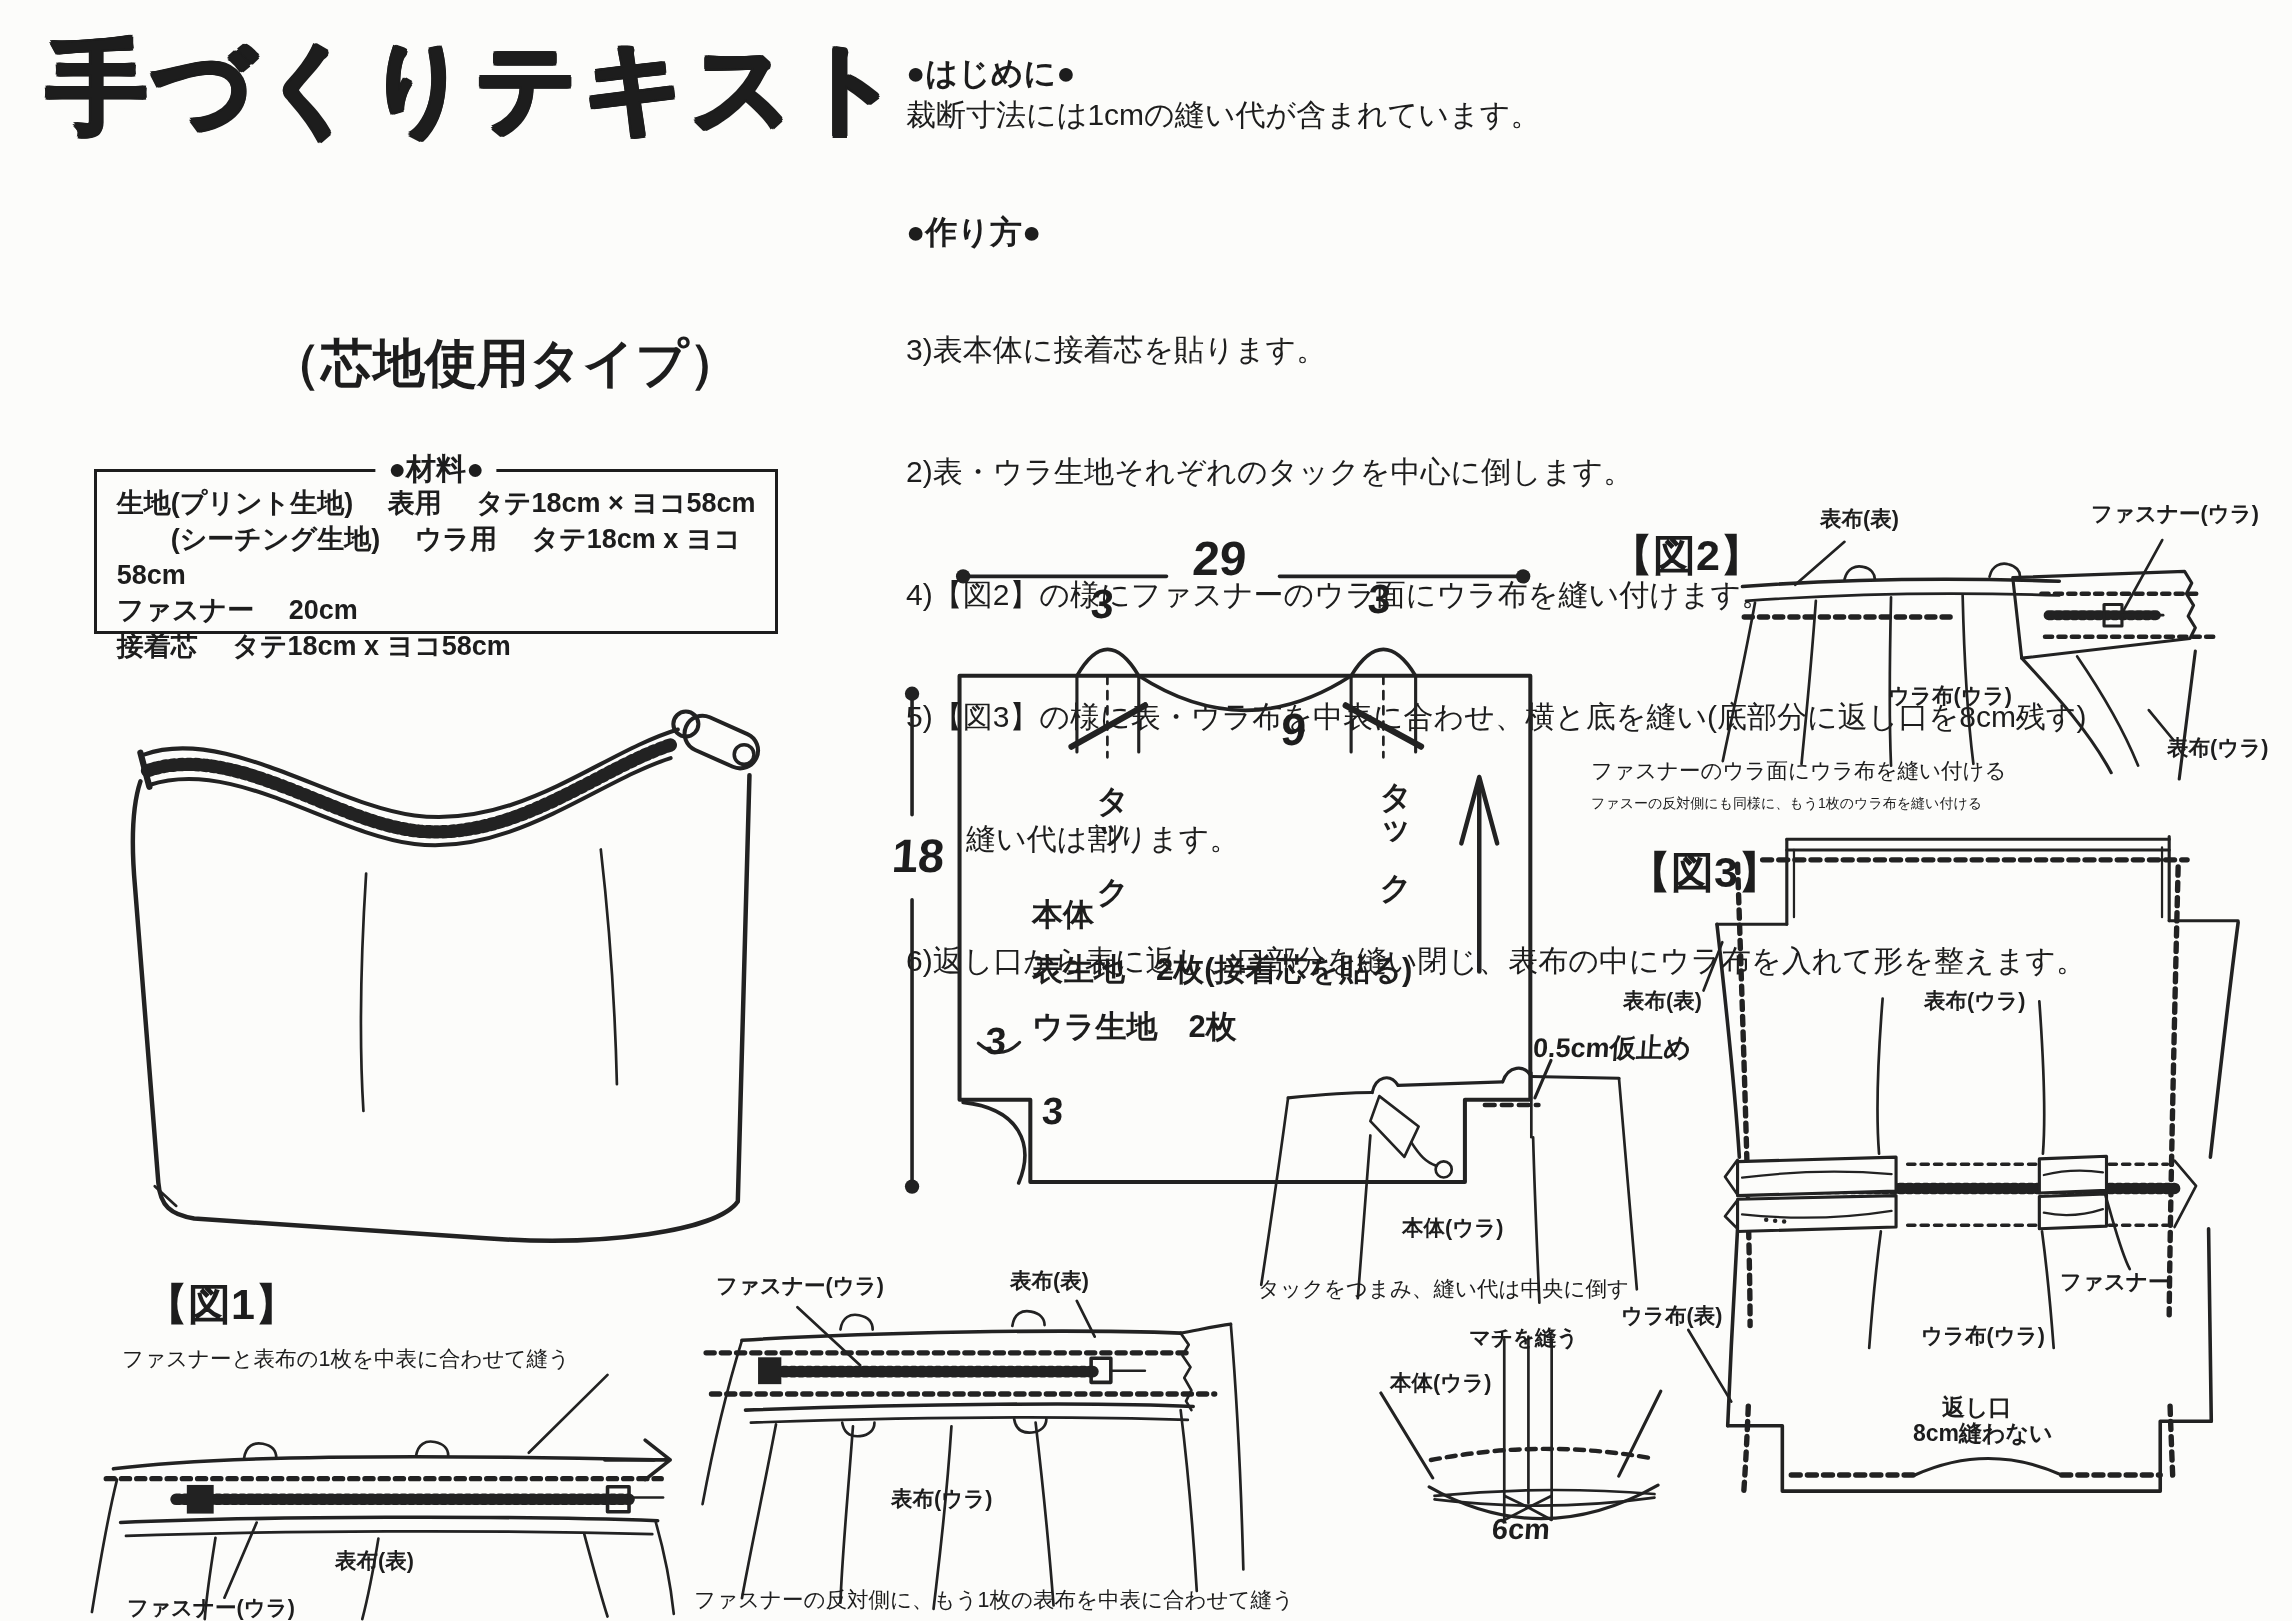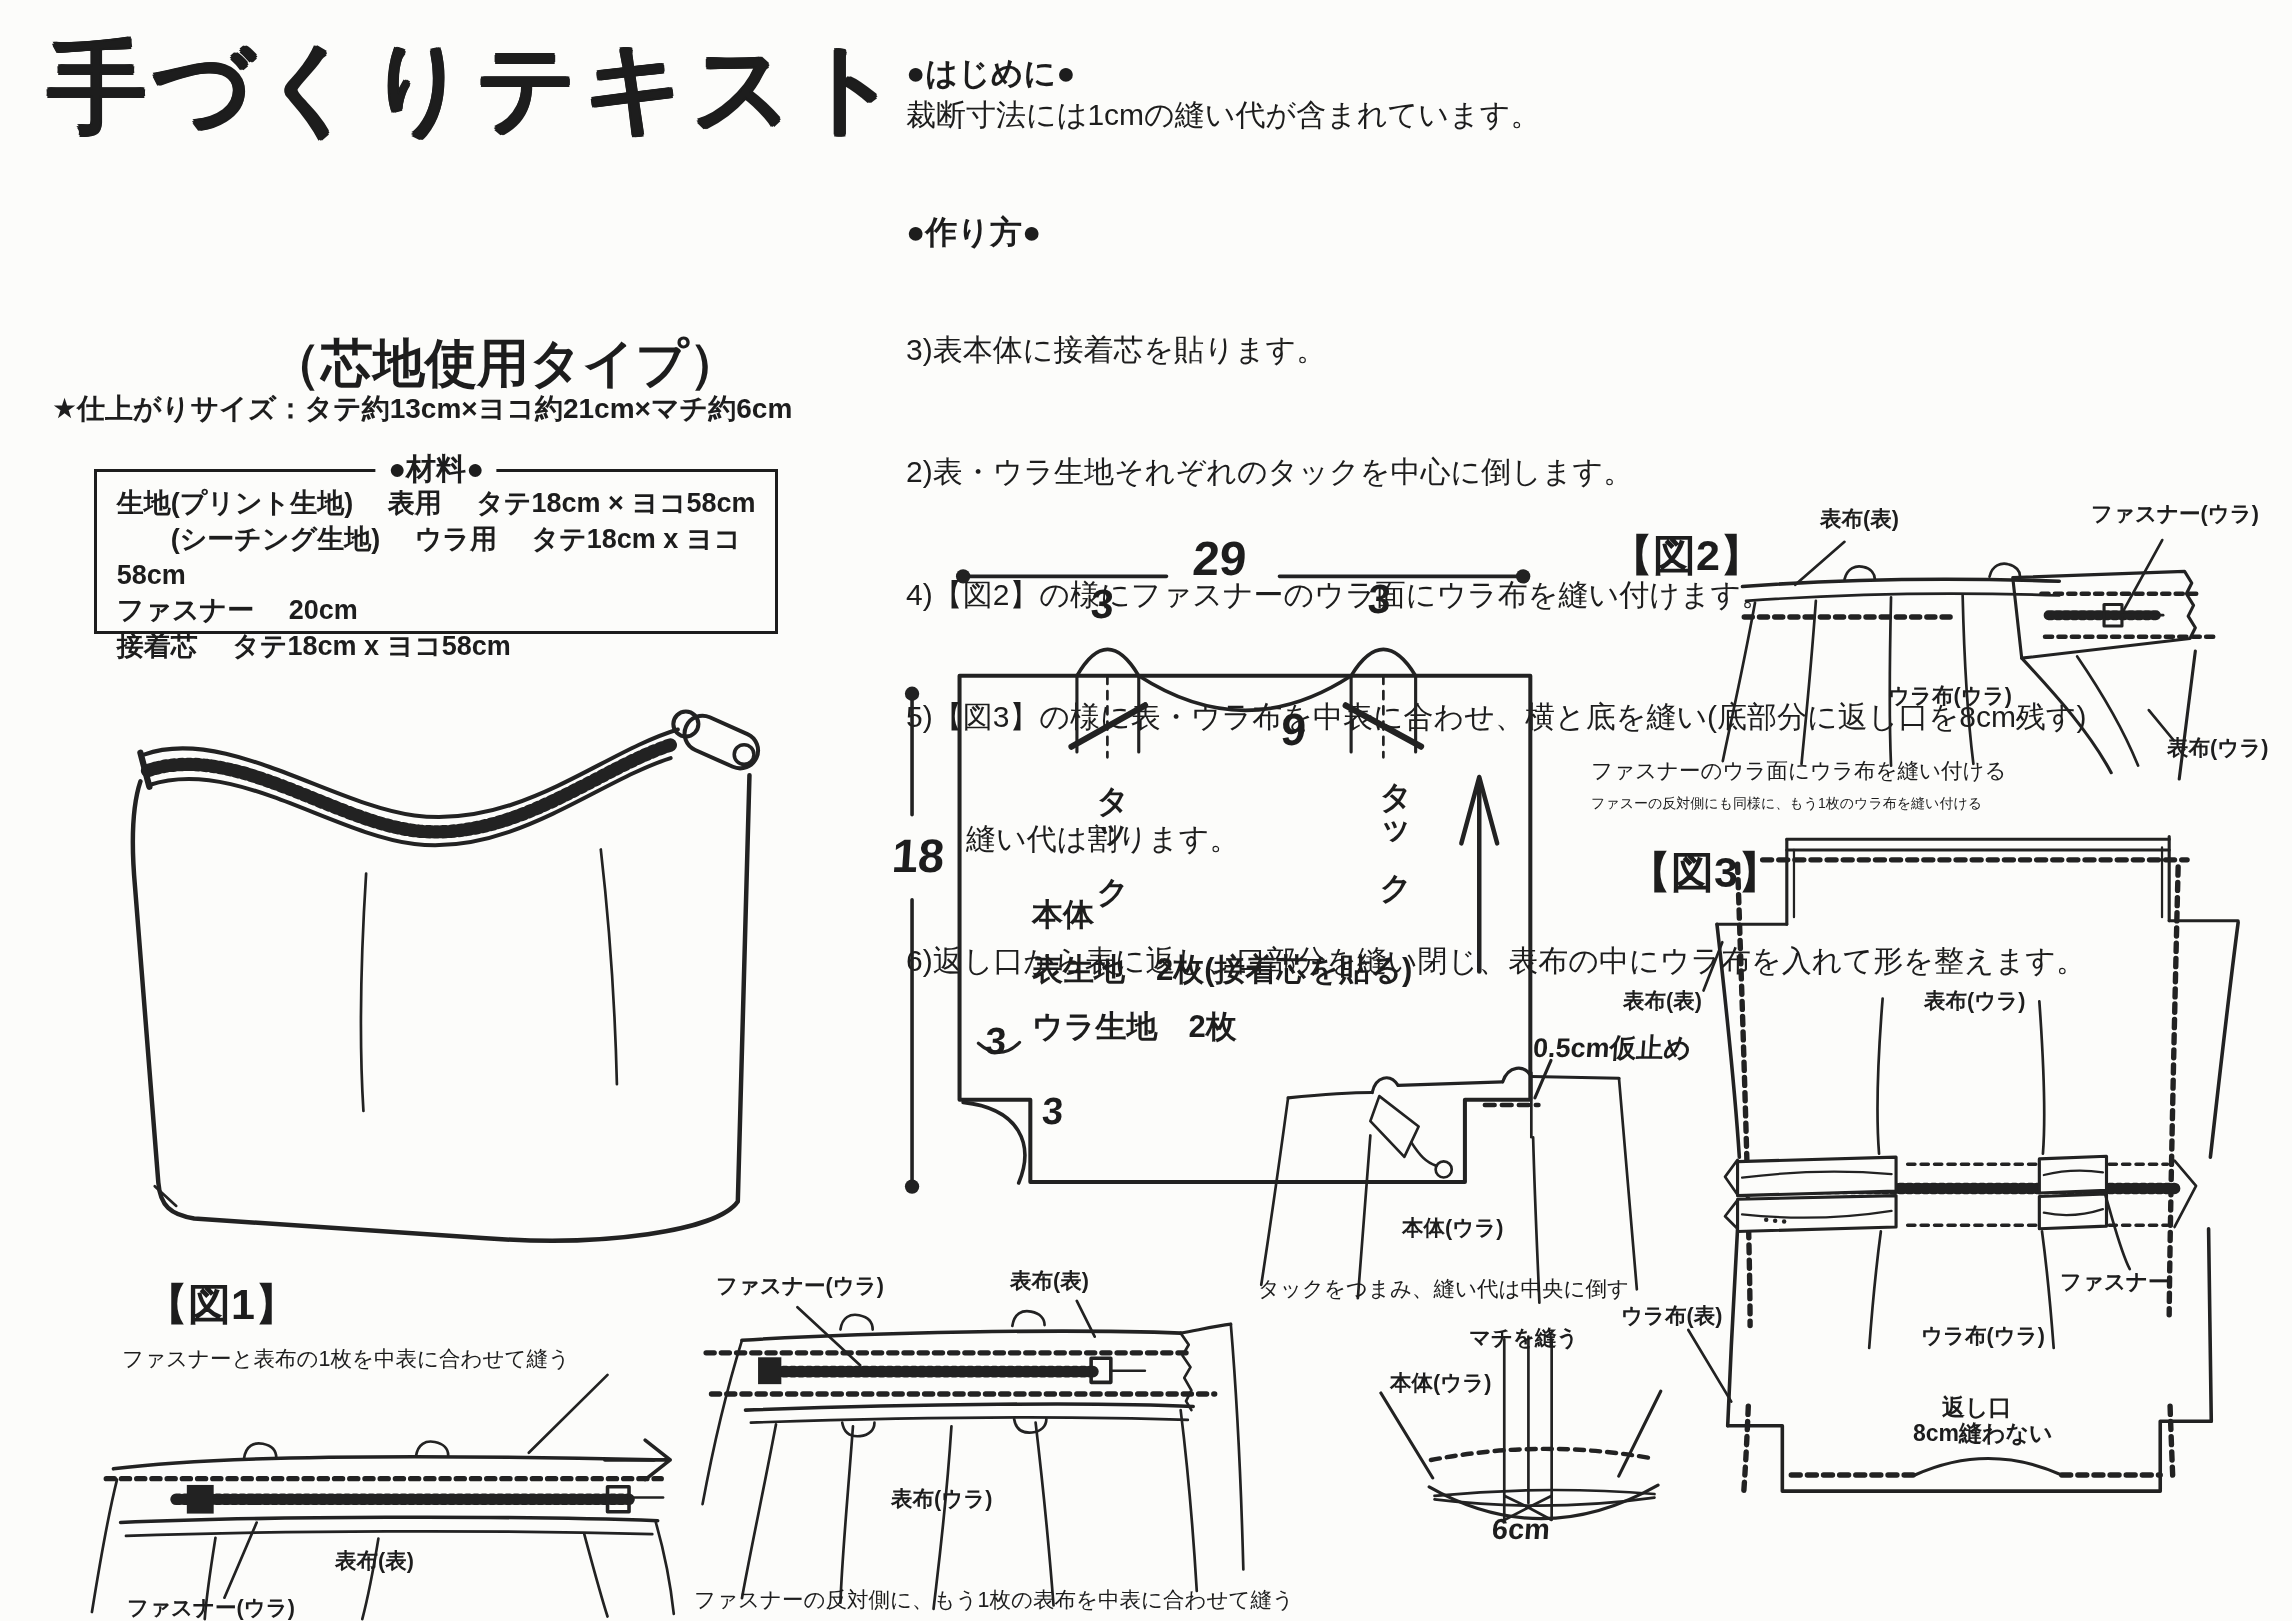--- a/index.html
+++ b/index.html
@@ -1,41 +1,40 @@
 <!DOCTYPE html>
 <html style="font-size:14.3px"><head>
 <meta charset="utf-8">
 <style>
   html,body{margin:0;padding:0;background:#e8e8e6;}
   .page{position:relative;width:2293px;height:1622px;background:#fcfcfa;
         font-family:"Liberation Sans","DejaVu Sans",sans-serif;color:#1d1d1d;overflow:hidden;}
   .t{position:absolute;white-space:pre;line-height:1.2;}
   .b{font-weight:700;}
-  .fat{font-weight:400;letter-spacing:5.4px;
+  .fat{font-weight:700;letter-spacing:5.4px;
        text-shadow:2.2px 0 #1d1d1d,-2.2px 0 #1d1d1d,0 2.2px #1d1d1d,0 -2.2px #1d1d1d,
                    1.6px 1.6px #1d1d1d,-1.6px -1.6px #1d1d1d,1.6px -1.6px #1d1d1d,-1.6px 1.6px #1d1d1d;}
   .hand{font-weight:700;transform:skewX(-4deg);}
   .vert{writing-mode:vertical-rl;text-orientation:upright;letter-spacing:9px;}
   .steps div{margin-bottom:14.3px;}
   .mbox{position:absolute;border:3.6px solid #1d1d1d;}
   .mhead{position:absolute;top:-23px;left:50%;transform:translateX(-50%);
          background:#fcfcfa;padding:0 12.5px;font-weight:700;}
   svg{position:absolute;overflow:visible;}
   svg path,svg line,svg rect,svg circle,svg polyline{stroke:#222;fill:none;stroke-linecap:round;stroke-linejoin:round;}
   svg .fill{fill:#222;stroke:none;}
   svg .wh{fill:#fcfcfa;}
 </style>
 </head>
 <body>
 
 <div class="page">
 
   <div class="t fat" style="left:47px;top:27px;font-size:100px;">手づくりテキスト</div>
   <div class="t b" style="left:269px;top:312px;font-size:52px;margin-top:20px;">（芯地使用タイプ）</div>
-  <div class="t b" style="left:52px;top:392px;font-size:28px;">★仕上がりサイズ：タテ約13cm×ヨコ約21cm×マチ約6cm</div>
 
   <div class="mbox" style="left:94px;top:469px;width:678px;height:159px;">
     <div class="mhead" style="font-size:30px;">●材料●</div>
     <div style="padding:14.3px 0 0 19.7px;font-size:27px;font-weight:600;line-height:1.32;">
       <div>生地(プリント生地)　 表用　 タテ18cm × ヨコ58cm</div>
       <div>　　(シーチング生地)　 ウラ用　 タテ18cm x ヨコ58cm</div>
       <div>ファスナー　 20cm</div>
       <div>接着芯　 タテ18cm x ヨコ58cm</div>
     </div>
   </div>

